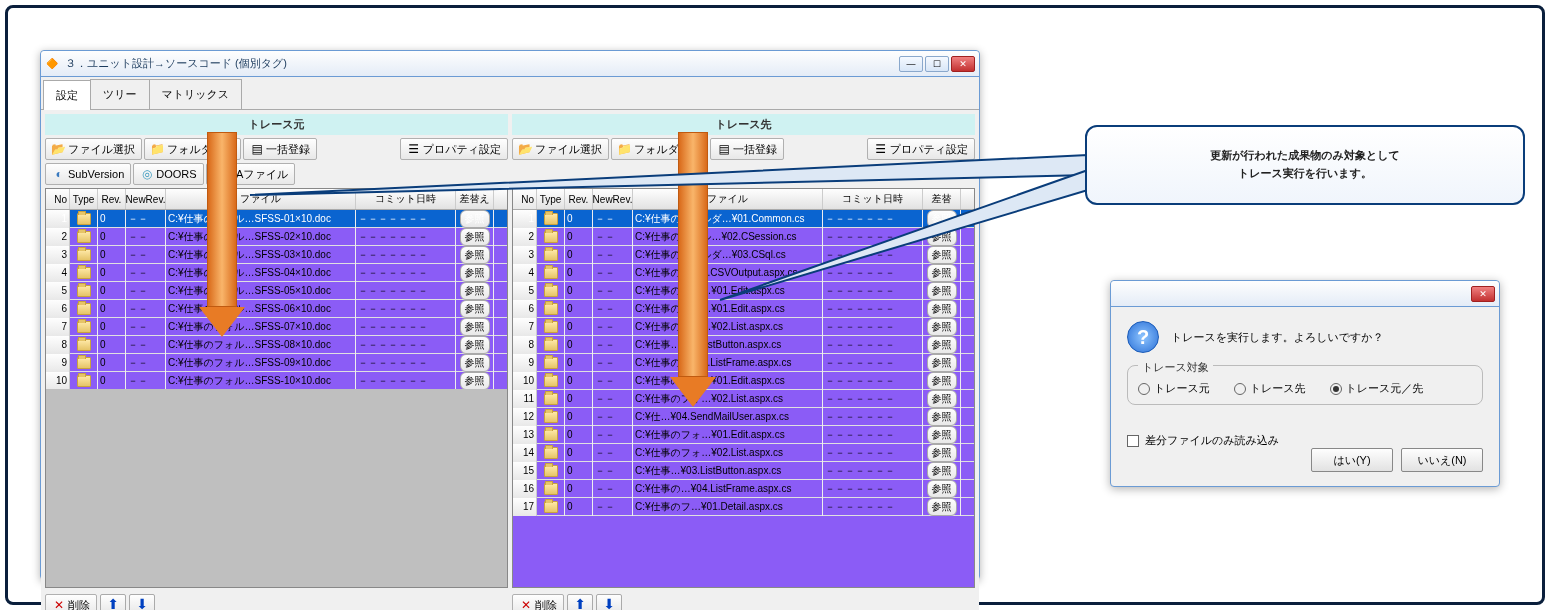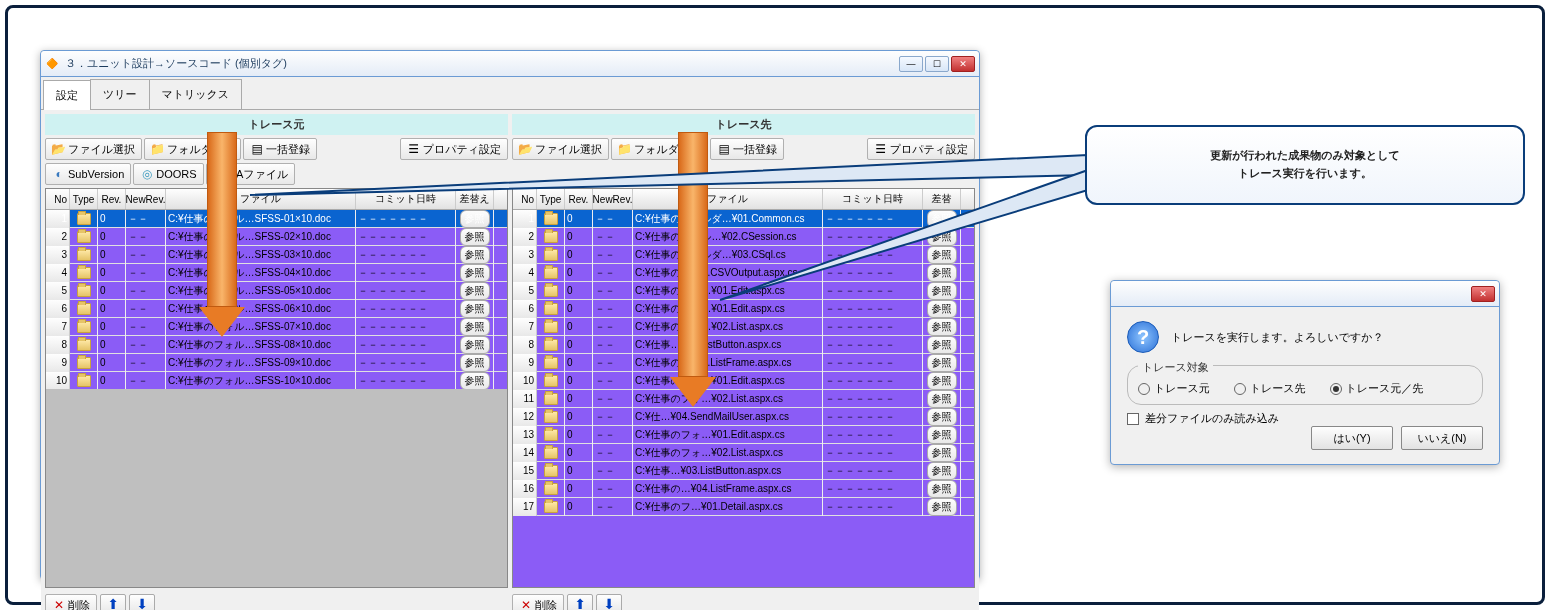--- a/index.html
+++ b/index.html
@@ -49,21 +49,21 @@
 .big-arrow .shaft{width:30px;margin:0 auto;background:linear-gradient(90deg,#d96a1a,#f9b56a,#d96a1a);border:1px solid #c05a10}
 .big-arrow .head{width:0;height:0;border-left:23px solid transparent;border-right:23px solid transparent;border-top:30px solid #e87b25;margin:0 auto}
 
 .callout{position:absolute;left:1085px;top:125px;width:440px;height:80px;border:2px solid #0a3d7a;border-radius:12px;background:linear-gradient(#fff,#f0f5fc);display:flex;align-items:center;justify-content:center;padding:10px;font-size:14px;font-weight:bold;color:#222;text-align:center;line-height:1.6}
 
 .dialog{position:absolute;left:1110px;top:280px;width:390px;border:1px solid #6b9bd4;border-radius:4px;background:#f0f0f0;box-shadow:0 2px 10px rgba(0,0,0,.3)}
 .dialog .titlebar{height:26px}
 .dialog-body{padding:14px 16px}
 .dialog-msg{display:flex;align-items:center;gap:12px;margin-bottom:12px}
 .q-icon{width:32px;height:32px;border-radius:50%;background:radial-gradient(#8ec5ff,#2a6fd6);display:flex;align-items:center;justify-content:center;color:#fff;font-size:20px;font-weight:bold;border:1px solid #1a5bb8}
-.fieldset{border:1px solid #bbb;border-radius:14px;padding:8px 10px;margin-bottom:6px}
+.fieldset{border:1px solid #bbb;border-radius:8px;padding:8px 10px;margin-bottom:28px}
 .fieldset-title{font-size:11px;color:#333;position:relative;top:-14px;background:#f0f0f0;padding:0 4px;display:inline-block}
 .radio-row{display:flex;gap:24px;margin-top:-8px}
 .radio-item{display:flex;align-items:center;gap:4px;cursor:pointer}
 .radio{width:12px;height:12px;border:1px solid #666;border-radius:50%;display:inline-flex;align-items:center;justify-content:center}
 .radio.checked::after{content:"";width:6px;height:6px;background:#333;border-radius:50%}
 .check-row{display:flex;align-items:center;gap:6px}
 .checkbox{width:12px;height:12px;border:1px solid #666;background:#fff}
 .dialog-btns{display:flex;justify-content:flex-end;gap:8px;}
 .dlg-btn{min-width:82px;height:24px;border:1px solid #888;background:linear-gradient(#fefefe,#e2e2e2);border-radius:2px;cursor:pointer;display:flex;align-items:center;justify-content:center}
 

